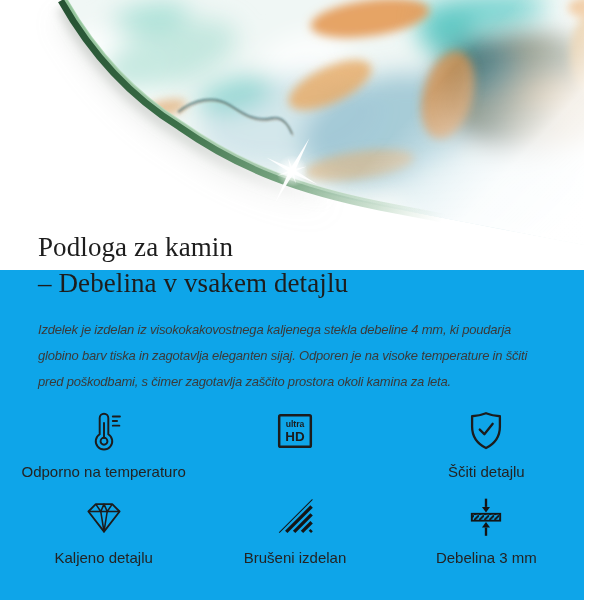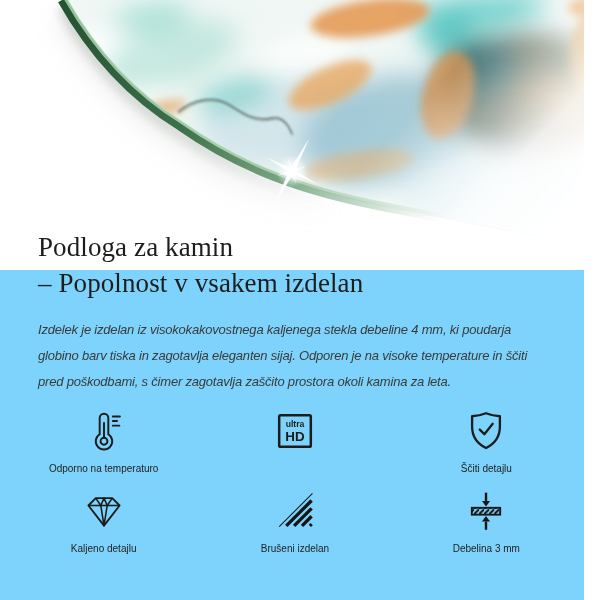--- a/index.html
+++ b/index.html
@@ -1,28 +1,28 @@
 <!DOCTYPE html>
 <html><head>
 <meta charset="utf-8">
 <style>
   html,body{margin:0;padding:0;background:#fff;}
-  .page{position:relative;width:584px;height:600px;overflow:hidden;background:#7dd3fc;
+  .page{position:relative;width:584px;height:600px;overflow:hidden;background:#0ea5e9;
         font-family:"Liberation Sans",sans-serif;}
   .hero{position:absolute;top:0;left:0;width:600px;height:270px;z-index:0;}
   .content{position:relative;z-index:2;padding:229px 32px 0 38px;}
   h1.title{margin:0;font-family:"Liberation Serif",serif;font-weight:400;
            font-size:27px;line-height:36px;color:#1d1d1d;letter-spacing:.1px;}
   p.desc{margin:16px 0 0;font-size:13px;line-height:26px;color:#3a3a3a;
          letter-spacing:-.2px;font-style:italic;}
   .features{margin:12px -30px 0 -30px;display:grid;grid-template-columns:1fr 1fr 1fr;
             row-gap:13px;}
   .feature{display:flex;flex-direction:column;align-items:center;}
   .icon-box{height:47px;display:flex;align-items:center;justify-content:center;}
-  .feature-label{margin-top:9px;font-size:10px;color:#232323;text-align:center;}
+  .feature-label{margin-top:9px;font-size:15px;color:#232323;text-align:center;}
   svg{display:block;}
 </style>
 </head>
 <body>
 
 <div class="page">
 
   <div class="hero">
     <svg viewBox="0 0 600 270" width="600" height="270">
       <defs>
@@ -132,21 +132,21 @@
         <g transform="rotate(45)">
           <polygon points="0,-15 1.6,0 0,15 -1.6,0" fill="#ffffff" opacity="0.8"></polygon>
           <polygon points="-13,0 0,-1.6 13,0 0,1.6" fill="#ffffff" opacity="0.8"></polygon>
         </g>
         <circle r="2.6" fill="#ffffff"></circle>
       </g>
     </svg>
   </div>
 
   <div class="content">
-    <h1 class="title"><span>Podloga za kamin</span><br><span>– Popolnost v vsakem izdelan</span></h1>
+    <h1 class="title"><span>Podloga za kamin</span><br><span>– Debelina v vsakem detajlu</span></h1>
 
     <p class="desc">Izdelek je izdelan iz visokokakovostnega kaljenega stekla debeline 4 mm, ki poudarja globino barv tiska in zagotavlja eleganten sijaj. Odporen je na visoke temperature in ščiti pred poškodbami, s čimer zagotavlja zaščito prostora okoli kamina za leta.</p>
 
     <div class="features">
 
       <div class="feature">
         <div class="icon-box">
           <svg viewBox="0 0 48 48" width="46" height="46">
             <g fill="none" stroke="#1c1c1c" stroke-width="2" stroke-linecap="round">
               <path d="M19.5,10.5 a4.5,4.5 0 0 1 9,0 L28.5,27.4 a8.6,8.6 0 1 1 -9,0 Z"></path>

